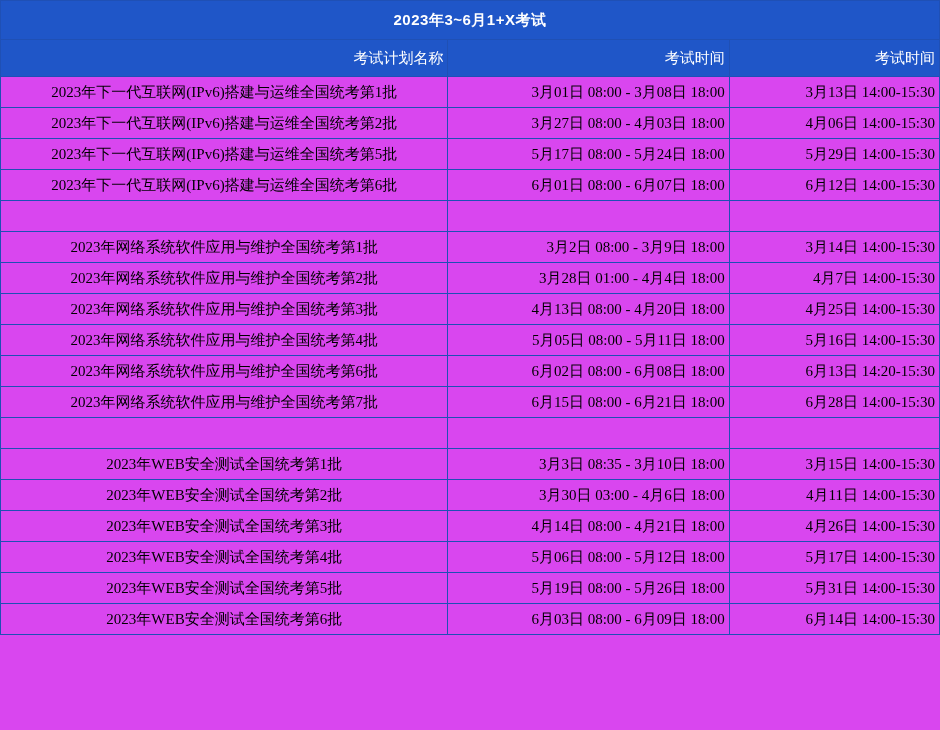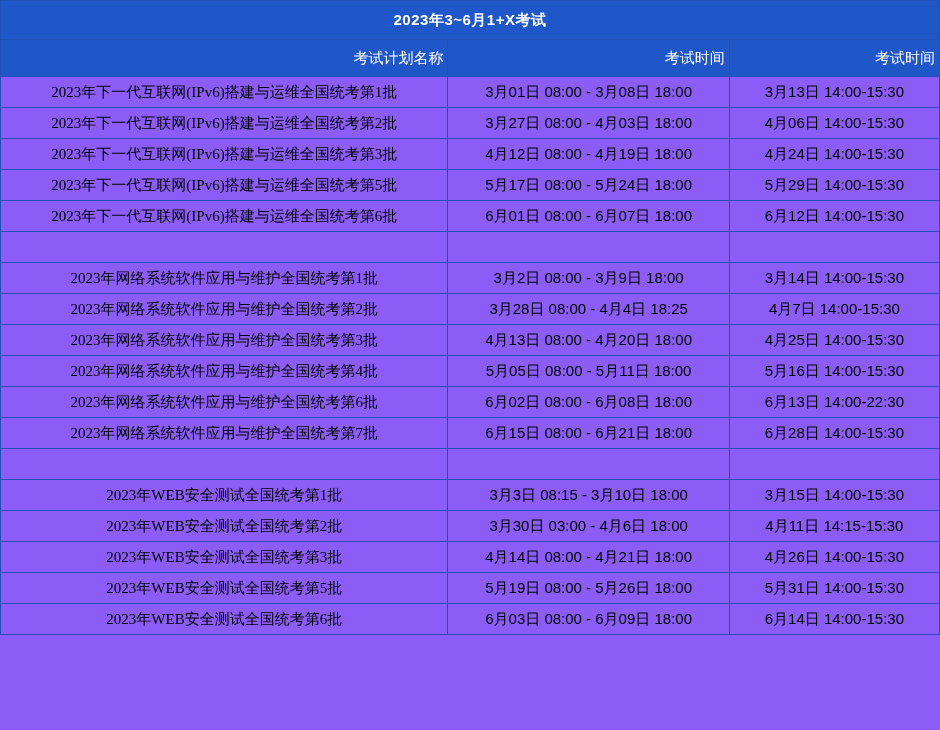--- a/index.html
+++ b/index.html
@@ -10,21 +10,21 @@
   body {
     width: 940px;
     height: 730px;
     font-family: "Liberation Sans", "DejaVu Sans", sans-serif;
     overflow: hidden;
   }
   .sheet {
     width: 940px;
     height: 730px;
     box-sizing: border-box;
-    background: #8b5cf6;
+    background: #d946ef;
   }
   table.exam-table {
     width: 940px;
     border-collapse: collapse;
     table-layout: fixed;
   }
   table.exam-table td {
     border: 1px solid #1f50b5;
     font-size: 15px;
     color: #000000;
@@ -53,22 +53,23 @@
   }
   .col-name { width: 447px; }
   .col-signup { width: 281px; }
   .col-exam { width: 210px; }
   .cell-name {
     text-align: center;
     padding-left: 3px;
     font-family: Liberation Serif, serif;
   }
   .cell-time {
-    text-align: center;
+    text-align: right;
     padding-left: 6px;
+    font-family: Liberation Serif, serif;
   }
   .spacer-row td {
     height: 26px;
   }
 </style>
 </head>
 <body>
 
 <div class="sheet">
   <table class="exam-table">
@@ -91,25 +92,20 @@
         <td class="cell-name">2023年下一代互联网(IPv6)搭建与运维全国统考第1批</td>
         <td class="cell-time">3月01日 08:00 - 3月08日 18:00</td>
         <td class="cell-time">3月13日 14:00-15:30</td>
       </tr>
       <tr>
         <td class="cell-name">2023年下一代互联网(IPv6)搭建与运维全国统考第2批</td>
         <td class="cell-time">3月27日 08:00 - 4月03日 18:00</td>
         <td class="cell-time">4月06日 14:00-15:30</td>
       </tr>
       <tr>
-        <td class="cell-name">2023年下一代互联网(IPv6)搭建与运维全国统考第3批</td>
-        <td class="cell-time">4月12日 08:00 - 4月19日 18:00</td>
-        <td class="cell-time">4月24日 14:00-15:30</td>
-      </tr>
-      <tr>
         <td class="cell-name">2023年下一代互联网(IPv6)搭建与运维全国统考第5批</td>
         <td class="cell-time">5月17日 08:00 - 5月24日 18:00</td>
         <td class="cell-time">5月29日 14:00-15:30</td>
       </tr>
       <tr>
         <td class="cell-name">2023年下一代互联网(IPv6)搭建与运维全国统考第6批</td>
         <td class="cell-time">6月01日 08:00 - 6月07日 18:00</td>
         <td class="cell-time">6月12日 14:00-15:30</td>
       </tr>
 
@@ -119,64 +115,69 @@
         <td></td>
       </tr>
 
       <tr>
         <td class="cell-name">2023年网络系统软件应用与维护全国统考第1批</td>
         <td class="cell-time">3月2日 08:00 - 3月9日 18:00</td>
         <td class="cell-time">3月14日 14:00-15:30</td>
       </tr>
       <tr>
         <td class="cell-name">2023年网络系统软件应用与维护全国统考第2批</td>
-        <td class="cell-time">3月28日 08:00 - 4月4日 18:25</td>
+        <td class="cell-time">3月28日 01:00 - 4月4日 18:00</td>
         <td class="cell-time">4月7日 14:00-15:30</td>
       </tr>
       <tr>
         <td class="cell-name">2023年网络系统软件应用与维护全国统考第3批</td>
         <td class="cell-time">4月13日 08:00 - 4月20日 18:00</td>
         <td class="cell-time">4月25日 14:00-15:30</td>
       </tr>
       <tr>
         <td class="cell-name">2023年网络系统软件应用与维护全国统考第4批</td>
         <td class="cell-time">5月05日 08:00 - 5月11日 18:00</td>
         <td class="cell-time">5月16日 14:00-15:30</td>
       </tr>
       <tr>
         <td class="cell-name">2023年网络系统软件应用与维护全国统考第6批</td>
         <td class="cell-time">6月02日 08:00 - 6月08日 18:00</td>
-        <td class="cell-time">6月13日 14:00-22:30</td>
+        <td class="cell-time">6月13日 14:20-15:30</td>
       </tr>
       <tr>
         <td class="cell-name">2023年网络系统软件应用与维护全国统考第7批</td>
         <td class="cell-time">6月15日 08:00 - 6月21日 18:00</td>
         <td class="cell-time">6月28日 14:00-15:30</td>
       </tr>
 
       <tr class="spacer-row">
         <td></td>
         <td></td>
         <td></td>
       </tr>
 
       <tr>
         <td class="cell-name">2023年WEB安全测试全国统考第1批</td>
-        <td class="cell-time">3月3日 08:15 - 3月10日 18:00</td>
+        <td class="cell-time">3月3日 08:35 - 3月10日 18:00</td>
         <td class="cell-time">3月15日 14:00-15:30</td>
       </tr>
       <tr>
         <td class="cell-name">2023年WEB安全测试全国统考第2批</td>
         <td class="cell-time">3月30日 03:00 - 4月6日 18:00</td>
-        <td class="cell-time">4月11日 14:15-15:30</td>
+        <td class="cell-time">4月11日 14:00-15:30</td>
       </tr>
       <tr>
         <td class="cell-name">2023年WEB安全测试全国统考第3批</td>
         <td class="cell-time">4月14日 08:00 - 4月21日 18:00</td>
         <td class="cell-time">4月26日 14:00-15:30</td>
+      </tr>
+      <tr>
+        <td class="cell-name">2023年WEB安全测试全国统考第4批</td>
+        <td class="cell-time">5月06日 08:00 - 5月12日 18:00</td>
+        <td class="cell-time">5月17日 14:00-15:30</td>
       </tr>
       <tr>
         <td class="cell-name">2023年WEB安全测试全国统考第5批</td>
         <td class="cell-time">5月19日 08:00 - 5月26日 18:00</td>
         <td class="cell-time">5月31日 14:00-15:30</td>
       </tr>
       <tr>
         <td class="cell-name">2023年WEB安全测试全国统考第6批</td>
         <td class="cell-time">6月03日 08:00 - 6月09日 18:00</td>
         <td class="cell-time">6月14日 14:00-15:30</td>

